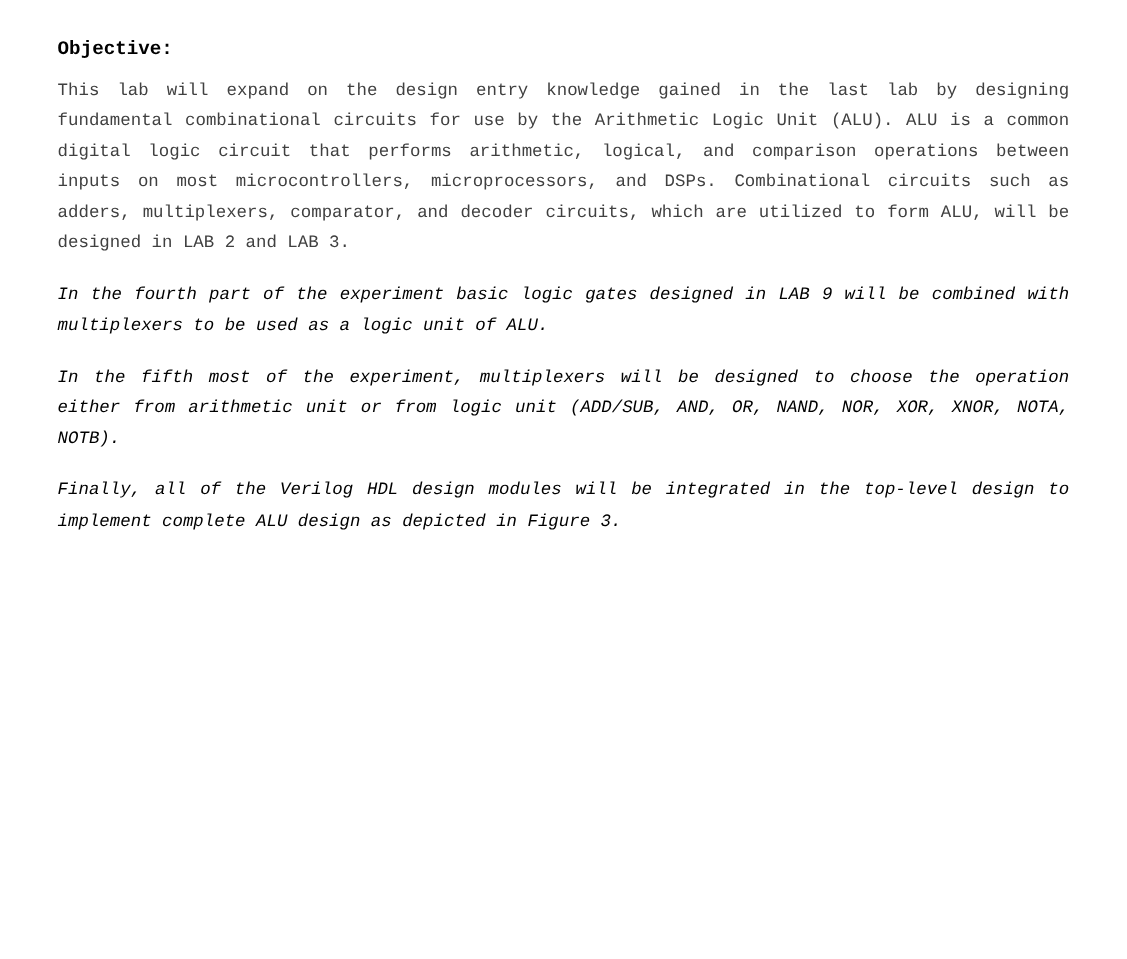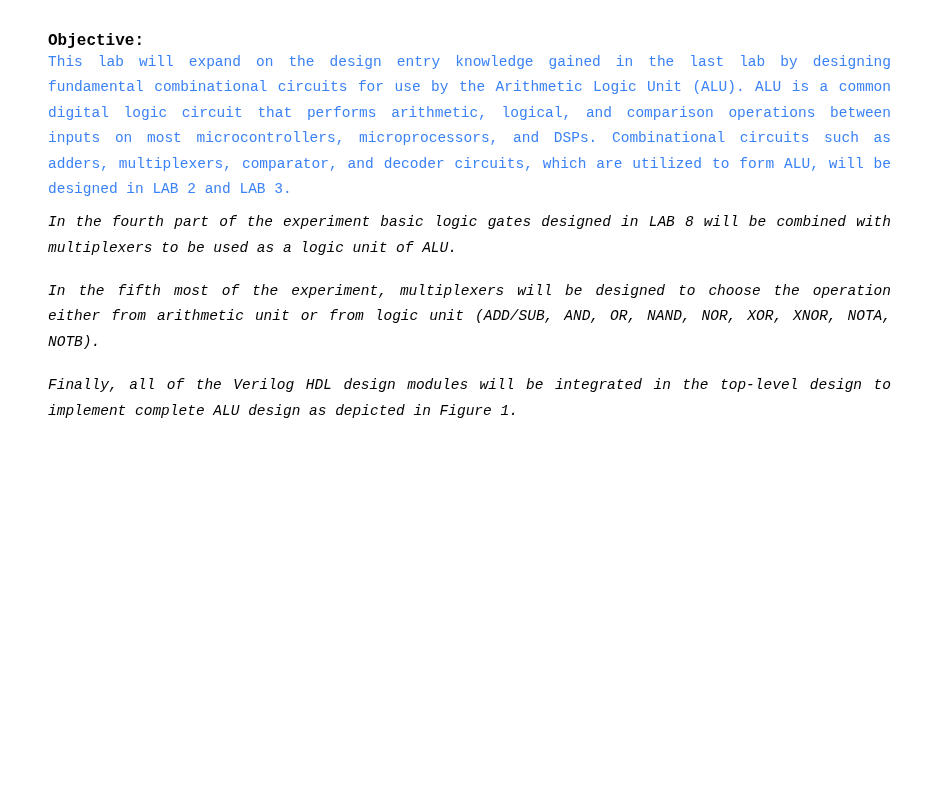--- a/index.html
+++ b/index.html
@@ -14,46 +14,47 @@
       font-size: 15px;
       color: #000000;
       padding: 32px 48px;
       width: 939px;
       min-height: 799px;
     }
 
     .objective-heading {
       font-weight: bold;
       font-size: 16px;
+      margin-bottom: 14px;
       font-family: 'Courier New', Courier, monospace;
     }
 
     .main-paragraph {
       font-family: 'Courier New', Courier, monospace;
       font-size: 14.5px;
       line-height: 1.75;
       text-align: justify;
-      margin-bottom: 8px;
-      color: #3b82f6;
+      margin-bottom: 18px;
+      color: #404040;
     }
 
     .italic-paragraph {
       font-family: 'Courier New', Courier, monospace;
       font-size: 14.5px;
       line-height: 1.75;
       text-align: justify;
       margin-bottom: 18px;
       font-style: italic;
       color: #000;
     }
   </style>
 </head>
 <body>
 
 <h2 class="objective-heading">Objective:</h2>
 
 <p class="main-paragraph">This lab will expand on the design entry knowledge gained in the last lab by designing fundamental combinational circuits for use by the Arithmetic Logic Unit (ALU). ALU is a common digital logic circuit that performs arithmetic, logical, and comparison operations between inputs on most microcontrollers, microprocessors, and DSPs. Combinational circuits such as adders, multiplexers, comparator, and decoder circuits, which are utilized to form ALU, will be designed in LAB 2 and LAB 3.</p>
 
-<p class="italic-paragraph">In the fourth part of the experiment basic logic gates designed in LAB 8 will be combined with multiplexers to be used as a logic unit of ALU.</p>
+<p class="italic-paragraph">In the fourth part of the experiment basic logic gates designed in LAB 9 will be combined with multiplexers to be used as a logic unit of ALU.</p>
 
 <p class="italic-paragraph">In the fifth most of the experiment, multiplexers will be designed to choose the operation either from arithmetic unit or from logic unit (ADD/SUB, AND, OR, NAND, NOR, XOR, XNOR, NOTA, NOTB).</p>
 
-<p class="italic-paragraph">Finally, all of the Verilog HDL design modules will be integrated in the top-level design to implement complete ALU design as depicted in Figure 1.</p>
+<p class="italic-paragraph">Finally, all of the Verilog HDL design modules will be integrated in the top-level design to implement complete ALU design as depicted in Figure 3.</p>
 
 </body></html>

